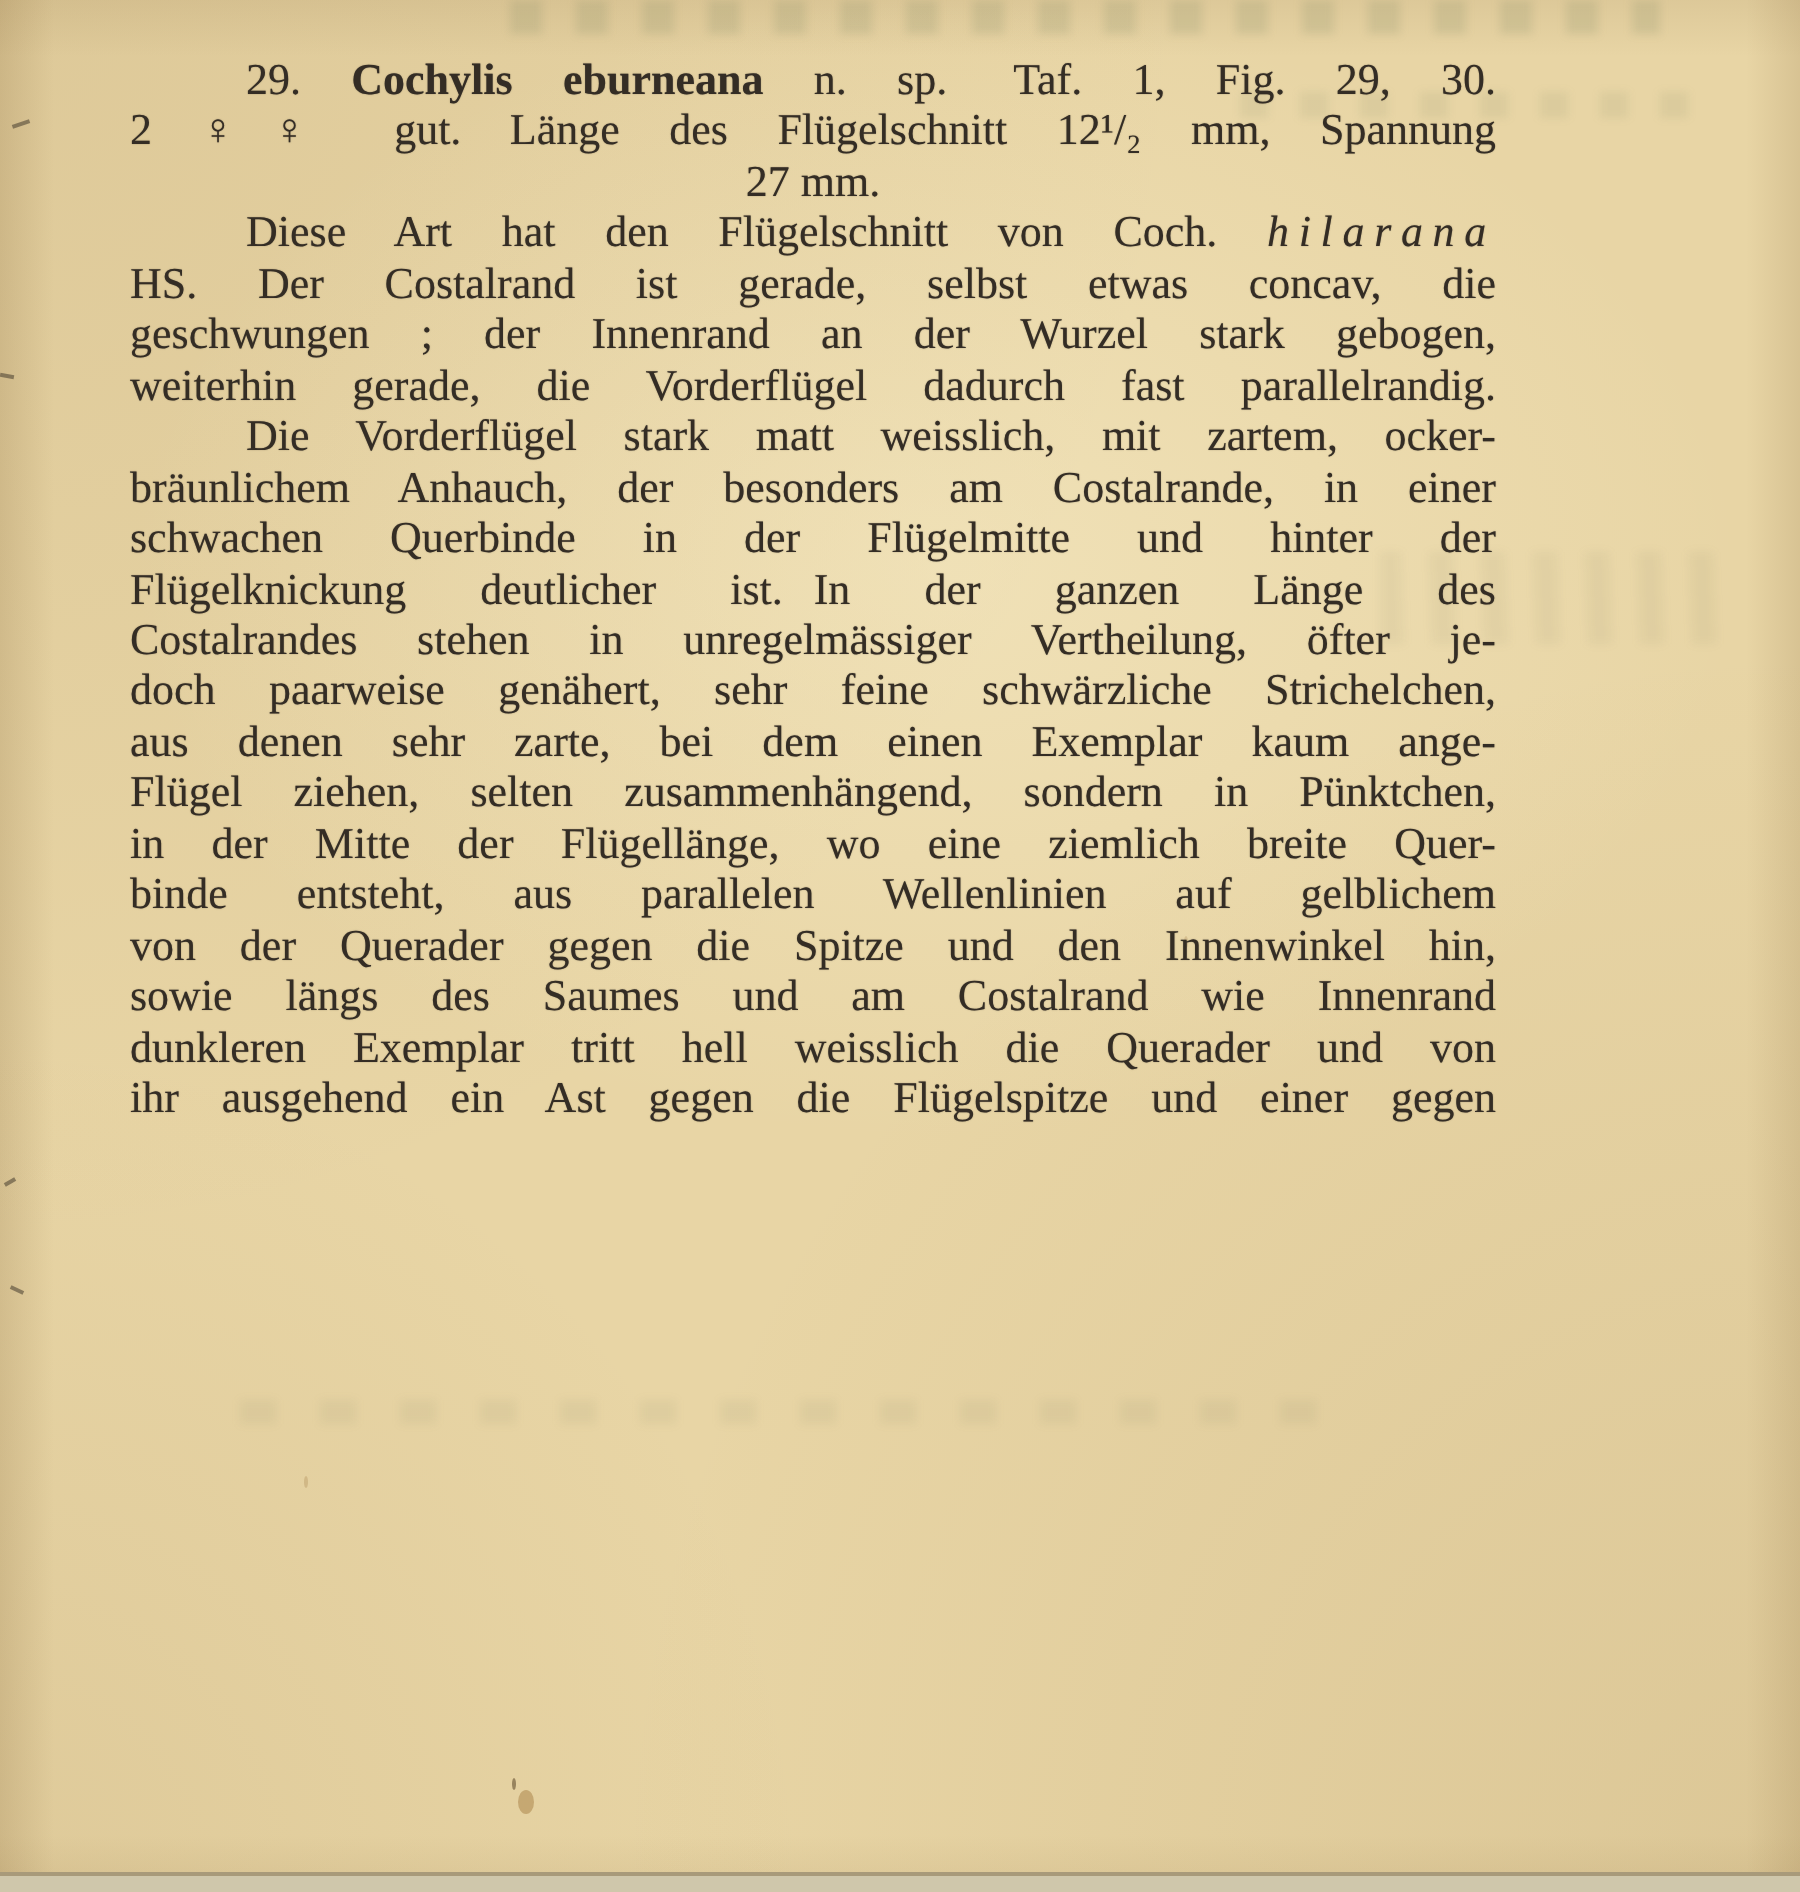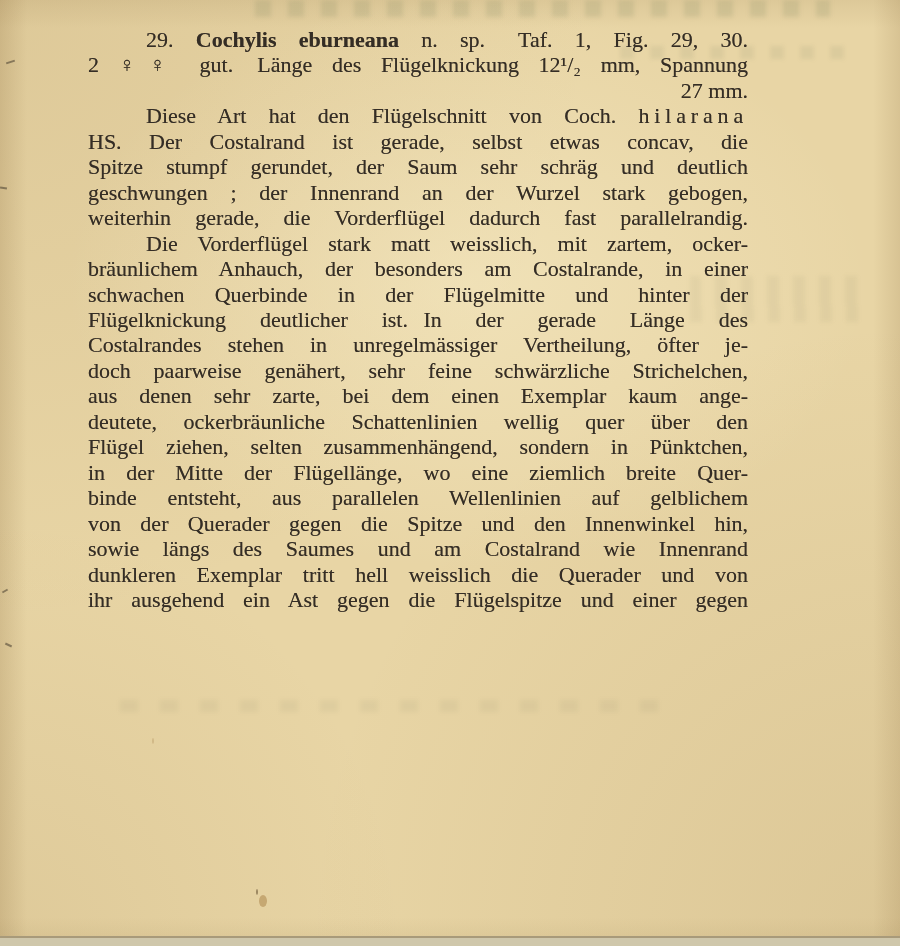--- a/index.html
+++ b/index.html
@@ -49,62 +49,60 @@
   .tick-d{left:5px;top:644px;width:7px;height:2px;transform:rotate(25deg);}
   
   .bottom-edge{position:absolute;left:0;right:0;bottom:0;height:8px;
     background:#cfc7ab;border-top:2px solid rgba(120,100,62,0.45);}
   
   .textblock{
     position:absolute;left:65px;top:27px;width:683px;
     font-size:22px;line-height:25.45px;color:#342d25;
     text-shadow:0 0 0.6px rgba(52,45,37,0.55);
   }
-  .ln{text-align:right;}
-  .ln.j{text-align:justify;text-align-last:justify;margin-left:23px;}
+  .ln{text-align:center;}
+  .ln.j{text-align:justify;text-align-last:justify;}
   .ln.ind{text-indent:58px;}
   .b{font-weight:bold;}
-  .sp{letter-spacing:0.22em;}
+  .sp{letter-spacing:0.22em;font-style:italic;}
   .gap{display:inline-block;height:1px;}
 </style>
 </head>
 <body>
 
 <div class="page">
   <div class="ghost ghost-a"></div>
   <div class="ghost ghost-b"></div>
   <div class="ghost ghost-c"></div>
   <div class="ghost ghost-d"></div>
   <div class="speck"></div>
   <div class="tick tick-a"></div>
   <div class="tick tick-b"></div>
   <div class="tick tick-c"></div>
   <div class="tick tick-d"></div>
   <div class="textblock" style="color: rgb(52, 45, 37);">
       <div class="para">
         <div class="ln j ind"><span>29. </span><span class="b">Cochylis eburneana</span><span> n. sp.</span><span class="gap" style="width: 1.5em;"></span><span>Taf. 1, Fig. 29, 30.</span></div>
-        <div class="ln j"><span>2 ♀♀ gut.</span><span class="gap" style="width: 1.1em;"></span><span>Länge des Flügelknickung 12¹/₂ mm, Spannung</span></div>
+        <div class="ln j"><span>2 ♀♀ gut.</span><span class="gap" style="width: 1.1em;"></span><span>Länge des Flügelschnitt 12¹/₂ mm, Spannung</span></div>
         <div class="ln"><span>27 mm.</span></div>
       </div>
       <div class="para">
         <div class="ln j ind"><span>Diese Art hat den Flügelschnitt von Coch. </span><span class="sp">hilarana</span></div>
         <div class="ln j"><span>HS. Der Costalrand ist gerade, selbst etwas concav, die</span></div>
-        <div class="ln j"><span>Spitze stumpf gerundet, der Saum sehr schräg und deutlich</span></div>
         <div class="ln j"><span>geschwungen ; der Innenrand an der Wurzel stark gebogen,</span></div>
         <div class="ln j"><span>weiterhin gerade, die Vorderflügel dadurch fast parallelrandig.</span></div>
       </div>
       <div class="para">
         <div class="ln j ind"><span>Die Vorderflügel stark matt weisslich, mit zartem, ocker-</span></div>
         <div class="ln j"><span>bräunlichem Anhauch, der besonders am Costalrande, in einer</span></div>
         <div class="ln j"><span>schwachen Querbinde in der Flügelmitte und hinter der</span></div>
-        <div class="ln j"><span>Flügelknickung deutlicher ist.</span><span class="gap" style="width: 0.7em;"></span><span>In der gerade Länge des</span></div>
+        <div class="ln j"><span>Flügelknickung deutlicher ist.</span><span class="gap" style="width: 0.7em;"></span><span>In der ganzen Länge des</span></div>
         <div class="ln j"><span>Costalrandes stehen in unregelmässiger Vertheilung, öfter je-</span></div>
         <div class="ln j"><span>doch paarweise genähert, sehr feine schwärzliche Strichelchen,</span></div>
         <div class="ln j"><span>aus denen sehr zarte, bei dem einen Exemplar kaum ange-</span></div>
-        <div class="ln j"><span>deutete, ockerbräunliche Schattenlinien wellig quer über den</span></div>
         <div class="ln j"><span>Flügel ziehen, selten zusammenhängend, sondern in Pünktchen,</span></div>
         <div class="ln j"><span>in der Mitte der Flügellänge, wo eine ziemlich breite Quer-</span></div>
         <div class="ln j"><span>binde entsteht, aus parallelen Wellenlinien auf gelblichem</span></div>
         <div class="ln j"><span>von der Querader gegen die Spitze und den Innenwinkel hin,</span></div>
         <div class="ln j"><span>sowie längs des Saumes und am Costalrand wie Innenrand</span></div>
         <div class="ln j"><span>dunkleren Exemplar tritt hell weisslich die Querader und von</span></div>
         <div class="ln j"><span>ihr ausgehend ein Ast gegen die Flügelspitze und einer gegen</span></div>
       </div>
     </div>
   <div class="bottom-edge"></div>

